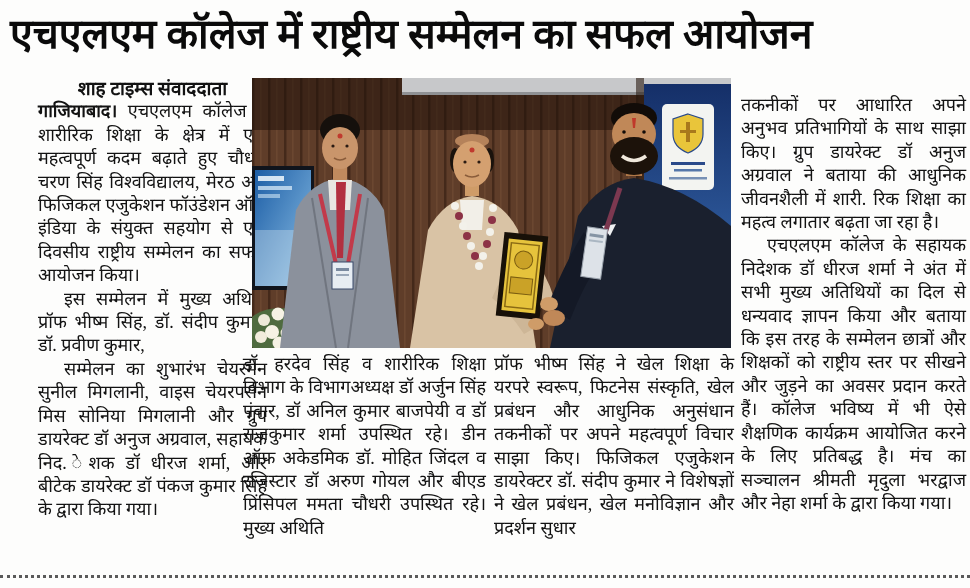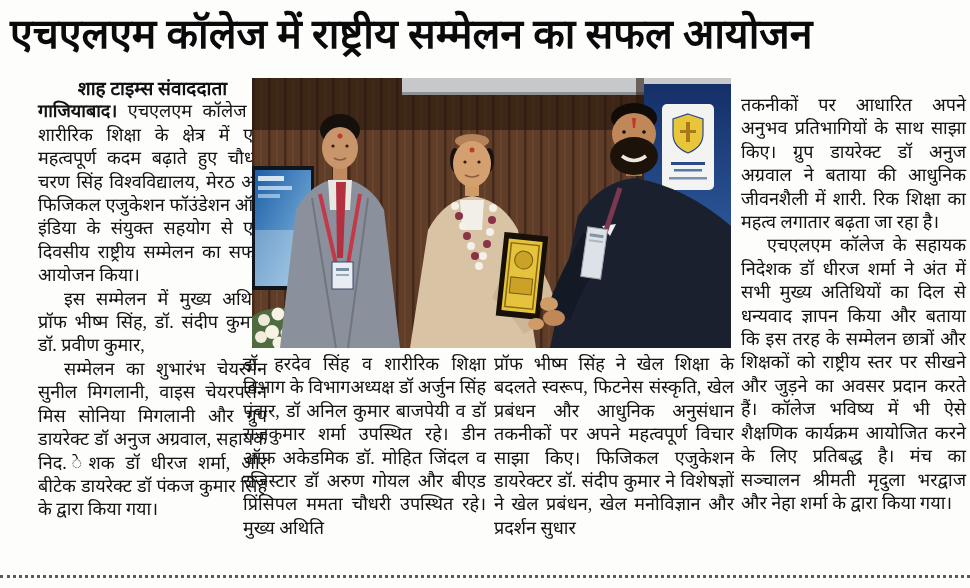--- a/index.html
+++ b/index.html
@@ -205,21 +205,21 @@
         <ellipse cx="302" cy="240" rx="11" ry="8" fill="#c08858"></ellipse>
       </g>
     </svg>
   </div>
 
   <div class="col" id="col2">
     <p>डॉ. हरदेव सिंह व शारीरिक शिक्षा विभाग के विभागअध्यक्ष डॉ अर्जुन सिंह पंवार, डॉ अनिल कुमार बाजपेयी व डॉ राजकुमार शर्मा उपस्थित रहे। डीन ऑफ अकेडमिक डॉ. मोहित जिंदल व रजिस्टार डॉ अरुण गोयल और बीएड प्रिंसिपल ममता चौधरी उपस्थित रहे। मुख्य अथिति</p>
   </div>
 
   <div class="col" id="col3">
-    <p>प्रॉफ भीष्म सिंह ने खेल शिक्षा के बदलते स्वरूप, फिटनेस संस्कृति, खेल प्रबंधन और आधुनिक अनुसंधान तकनीकों पर अपने महत्वपूर्ण विचार साझा किए। फिजिकल एजुकेशन डायरेक्टर डॉ. संदीप कुमार ने विशेषज्ञों ने खेल प्रबंधन, खेल मनोविज्ञान और प्रदर्शन सुधार</p>
+    <p>प्रॉफ भीष्म सिंह ने खेल शिक्षा के यरपरे स्वरूप, फिटनेस संस्कृति, खेल प्रबंधन और आधुनिक अनुसंधान तकनीकों पर अपने महत्वपूर्ण विचार साझा किए। फिजिकल एजुकेशन डायरेक्टर डॉ. संदीप कुमार ने विशेषज्ञों ने खेल प्रबंधन, खेल मनोविज्ञान और प्रदर्शन सुधार</p>
   </div>
 
   <div class="col" id="col4">
     <p>तकनीकों पर आधारित अपने अनुभव प्रतिभागियों के साथ साझा किए। ग्रुप डायरेक्ट डॉ अनुज अग्रवाल ने बताया की आधुनिक जीवनशैली में शारी. रिक शिक्षा का महत्व लगातार बढ़ता जा रहा है।</p>
     <p class="indent">एचएलएम कॉलेज के सहायक निदेशक डॉ धीरज शर्मा ने अंत में सभी मुख्य अतिथियों का दिल से धन्यवाद ज्ञापन किया और बताया कि इस तरह के सम्मेलन छात्रों और शिक्षकों को राष्ट्रीय स्तर पर सीखने और जुड़ने का अवसर प्रदान करते हैं। कॉलेज भविष्य में भी ऐसे शैक्षणिक कार्यक्रम आयोजित करने के लिए प्रतिबद्ध है। मंच का सञ्चालन श्रीमती मृदुला भरद्वाज और नेहा शर्मा के द्वारा किया गया।</p>
   </div>
 
   <div class="bottom-rule"></div>
 </div>
 

